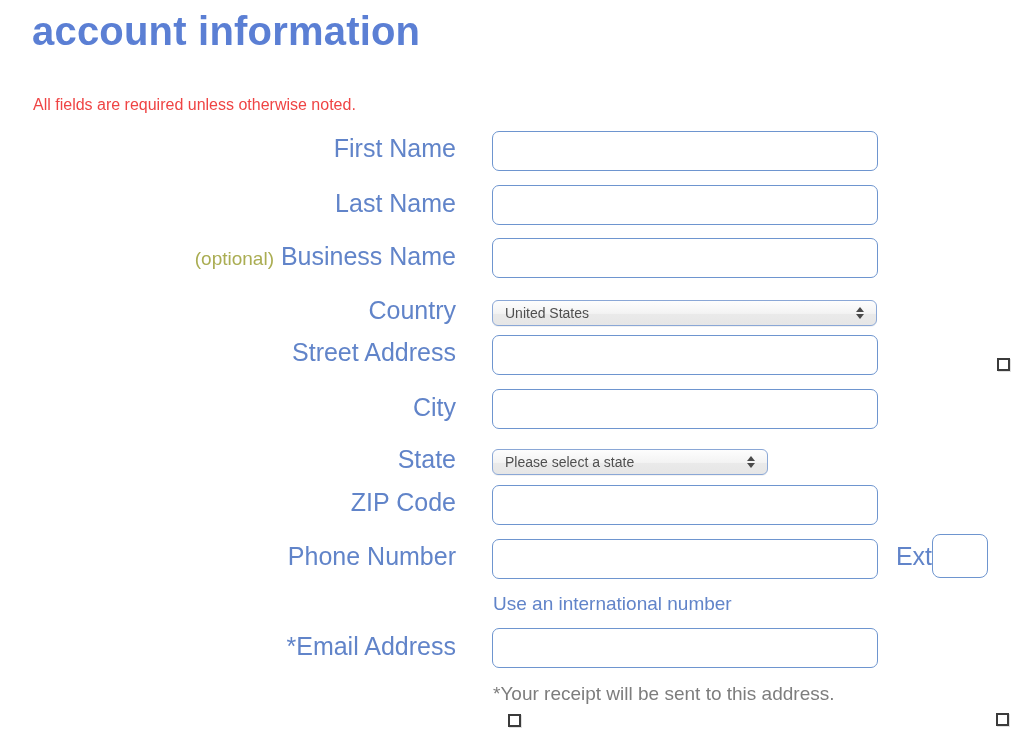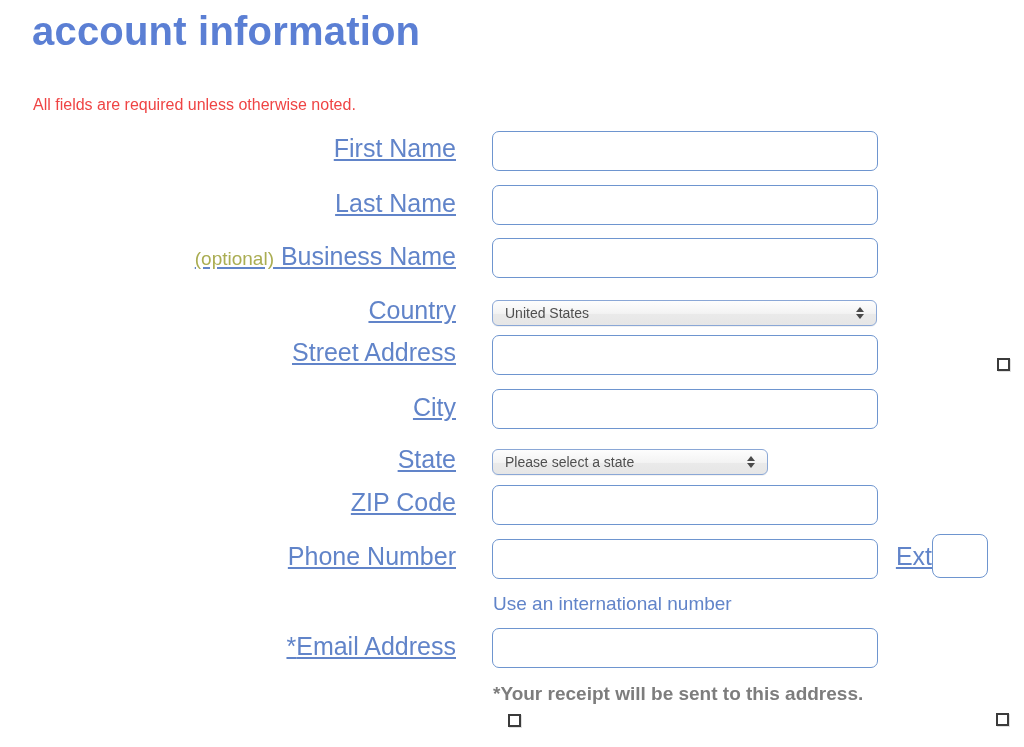--- a/index.html
+++ b/index.html
@@ -61,21 +61,20 @@
   }
   .lbl {
     position: absolute;
     right: 568px;       
     width: 420px;
     text-align: right;
     font-size: 25px;
     line-height: 30px;
     color: #6184c9;
     white-space: nowrap;
-    text-decoration: underline;
   }
   .lbl .optional {
     color: #aaad52;
     font-size: 19px;
   }
   .lbl .star {
     color: #6184c9;
   }
 
   
@@ -247,21 +246,21 @@
 
     <a class="helper-link" style="top:592px;">Use an international number</a>
 
     <div class="row" style="top:631px;">
       <div class="lbl" style="top:0px;">
         <span class="star">*</span><span>Email Address</span>
       </div>
       <input class="tinput" style="top: -3px;" type="text" placeholder="">
     </div>
 
-    <div class="helper-note" style="top:682px;font-weight:bold;">*Your receipt will be sent to this address.</div>
+    <div class="helper-note" style="top:682px;">*Your receipt will be sent to this address.</div>
 
   </div>
 
   <div class="handle" style="left:997px; top:358px;"></div>
   <div class="handle" style="left:508px; top:714px;"></div>
   <div class="handle" style="left:996px; top:713px;"></div>
 
 </div>
 
 </body></html>

